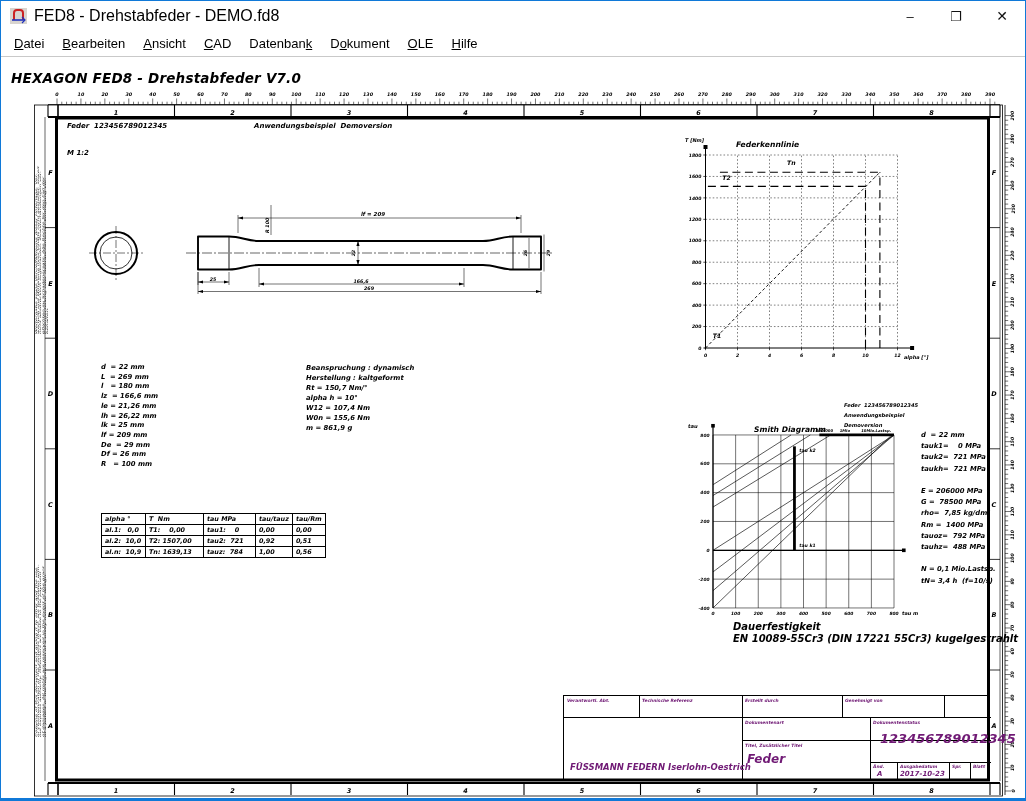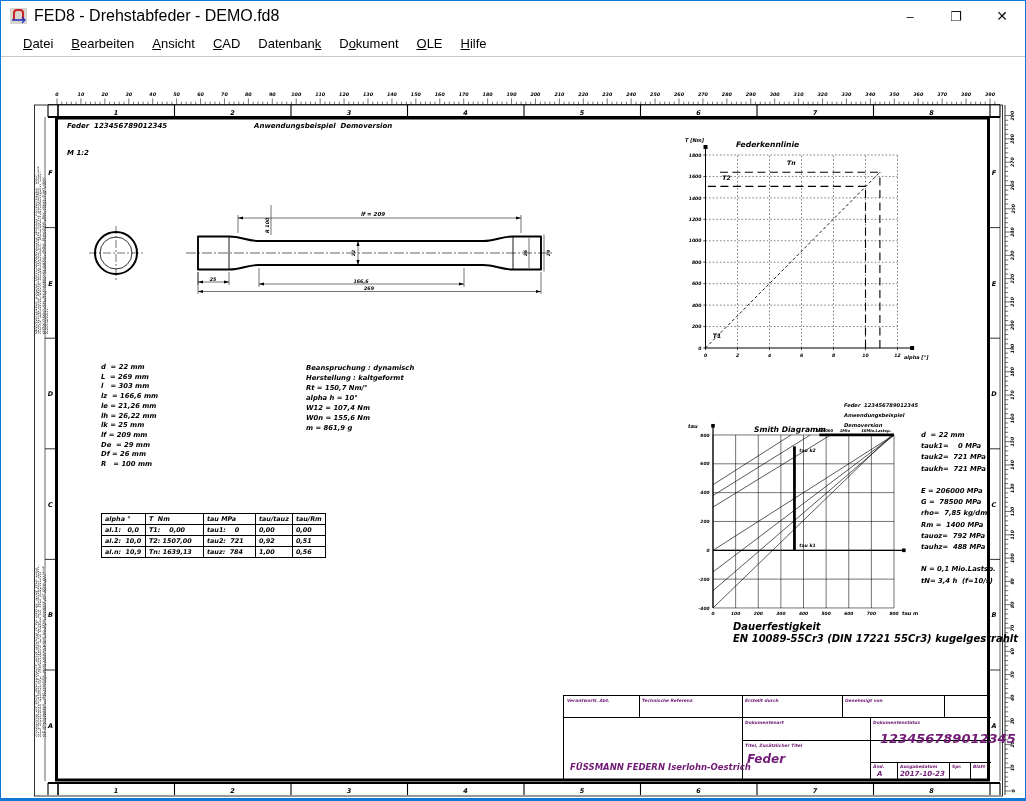--- a/index.html
+++ b/index.html
@@ -8,21 +8,21 @@
     font-family:"Liberation Sans",sans-serif;overflow:hidden;}
   .titlebar{position:absolute;left:0;top:0;width:100%;height:30px;background:#fff;
     display:flex;align-items:center;}
   .app-icon{width:17px;height:16px;margin-left:9px;margin-right:7px;}
   .title-text{font-size:16px;color:#000;}
   .win-btns{margin-left:auto;display:flex;height:30px;}
   .win-btn{width:46px;height:30px;display:flex;align-items:center;justify-content:center;
     font-size:13px;color:#111;cursor:default;}
   .win-btn.close{font-size:14px;}
   .menubar{position:absolute;left:0;top:30px;width:100%;height:26px;background:#fff;
-    border-bottom:1px solid #c9c9c9;display:flex;align-items:center;padding-left:13px;box-sizing:border-box;}
+    border-bottom:1px solid #c9c9c9;display:flex;align-items:center;padding-left:4px;box-sizing:border-box;}
   .menu-item{font-size:13px;color:#000;padding:3px 9px;}
   .app-header{position:absolute;left:10px;top:69px;font-family:"DejaVu Sans",sans-serif;
     font-style:italic;font-weight:bold;font-size:13.5px;color:#000;letter-spacing:.2px;}
   .cad{position:absolute;color:#000;font-family:"DejaVu Sans",sans-serif;
     font-style:italic;font-weight:bold;white-space:pre;}
   .lines div{white-space:pre;}
   .rot-block{position:absolute;transform-origin:0 0;transform:rotate(-90deg) scale(0.87,0.34);
     font:6.5px/6.6px "DejaVu Sans",sans-serif;font-style:italic;color:#000;white-space:pre;width:175px;height:40px;}
   table.res{border-collapse:collapse;font-family:"DejaVu Sans",sans-serif;font-style:italic;
     font-weight:bold;font-size:6.4px;color:#000;}
@@ -60,20 +60,21 @@
       <span class="menu-item"><u>D</u>atei</span>
       <span class="menu-item"><u>B</u>earbeiten</span>
       <span class="menu-item"><u>A</u>nsicht</span>
       <span class="menu-item"><u>C</u>AD</span>
       <span class="menu-item">Datenban<u>k</u></span>
       <span class="menu-item">D<u>o</u>kument</span>
       <span class="menu-item"><u>O</u>LE</span>
       <span class="menu-item"><u>H</u>ilfe</span>
     </div>
 
+  <div class="app-header">HEXAGON   FED8 - Drehstabfeder  V7.0</div>
 
   <svg id="sheet" width="1026" height="801" viewBox="0 0 1026 801" style="position:absolute;left:0;top:0;pointer-events:none;">
       <g>
         <line x1="47" y1="103.5" x2="999" y2="103.5" stroke="#000" stroke-width="0.8"></line>
         <line x1="56" y1="103.5" x2="56" y2="97.5" stroke="#000" stroke-width="0.55"></line>
         <text x="56" y="95" font-size="4.8" text-anchor="middle">0</text>
         <line x1="60.7846" y1="103.5" x2="60.7846" y2="100.7" stroke="#000" stroke-width="0.55"></line>
         <line x1="65.5692" y1="103.5" x2="65.5692" y2="100.7" stroke="#000" stroke-width="0.55"></line>
         <line x1="70.3538" y1="103.5" x2="70.3538" y2="100.7" stroke="#000" stroke-width="0.55"></line>
         <line x1="75.1384" y1="103.5" x2="75.1384" y2="100.7" stroke="#000" stroke-width="0.55"></line>
@@ -734,21 +735,21 @@
   <div class="rot-block" style="left:33.5px;top:736px;">Copying of this document and giving it to other and the use
 or communication of the contents therof, are forbidden with-
 out express authority. Offenders are liable to the payment
 of damages. All rights are reserved in the event of the grant
 of a patent or the registration of a utility model or design.</div>
 
   <div class="cad" style="left:66px;top:121px;font-size:7px;">Feder  123456789012345</div>
   <div class="cad" style="left:253px;top:121px;font-size:7px;">Anwendungsbeispiel  Demoversion</div>
   <div class="cad" style="left:66px;top:148px;font-size:7px;">M 1:2</div>
 
-  <div class="cad lines" style="left:100px;top:362px;font-size:6.8px;line-height:9.7px;"><div>d  = 22 mm</div><div>L  = 269 mm</div><div>l   = 303 mm</div><div>lz  = 166,6 mm</div><div>le = 21,26 mm</div><div>lh = 26,22 mm</div><div>lk = 25 mm</div><div>lf = 209 mm</div><div>De  = 29 mm</div><div>Df = 26 mm</div><div>R   = 100 mm</div></div>
+  <div class="cad lines" style="left:100px;top:362px;font-size:6.8px;line-height:9.7px;"><div>d  = 22 mm</div><div>L  = 269 mm</div><div>l   = 180 mm</div><div>lz  = 166,6 mm</div><div>le = 21,26 mm</div><div>lh = 26,22 mm</div><div>lk = 25 mm</div><div>lf = 209 mm</div><div>De  = 29 mm</div><div>Df = 26 mm</div><div>R   = 100 mm</div></div>
   <div class="cad lines" style="left:305px;top:362px;font-size:6.8px;line-height:10px;"><div>Beanspruchung : dynamisch</div><div>Herstellung : kaltgeformt</div><div>Rt = 150,7 Nm/°</div><div>alpha h = 10°</div><div>W12 = 107,4 Nm</div><div>W0n = 155,6 Nm</div><div>m = 861,9 g</div></div>
 
   <div style="position:absolute;left:100px;top:512px;">
     <table class="res">
         <colgroup>
           <col style="width:44px">
           <col style="width:58px">
           <col style="width:52px">
           <col style="width:34px">
           <col style="width:30px">

